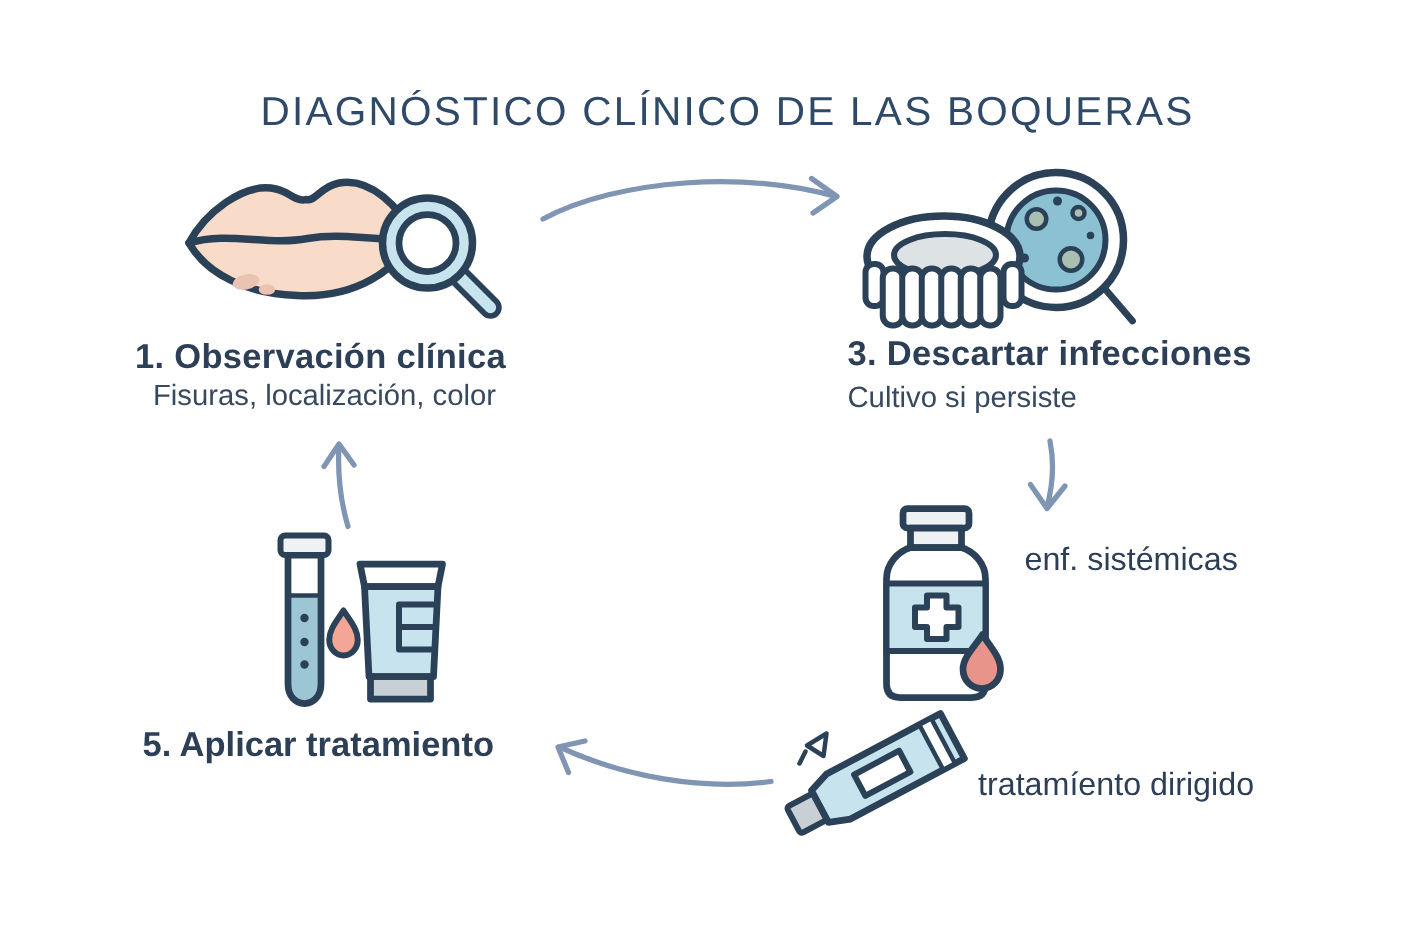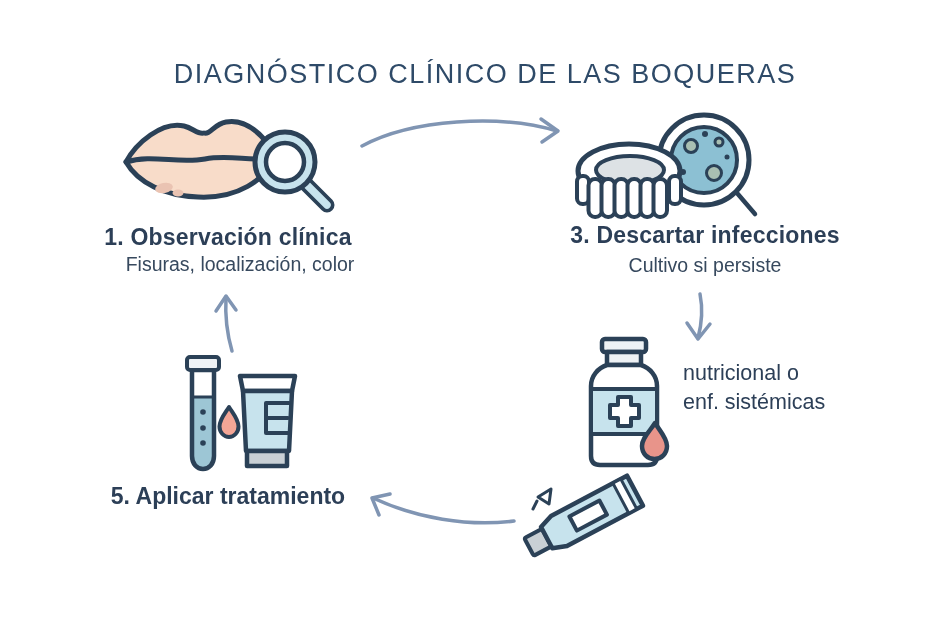--- a/index.html
+++ b/index.html
@@ -16,21 +16,21 @@
     font-family:"Liberation Sans", sans-serif;
   }
   .title{
     position:absolute; left:0; top:42px; width:936px; margin:17px;
     text-align:center; font-size:27px; font-weight:400; letter-spacing:1.5px;
     color:var(--title);
   }
   .lbl{position:absolute; color:var(--text);}
   .big{font-size:23px; font-weight:600; letter-spacing:.2px;}
   .sub{font-size:19.5px; font-weight:400; color:var(--subtext);}
-  .center{text-align:center;}
+  .center{}
   .multi{font-size:21.5px; font-weight:500; line-height:28px;}
   .multi3{line-height:29px;}
   .step5txt{font-size:23px; font-weight:700; line-height:27px;}
   svg.ic{position:absolute; overflow:visible;}
   svg.arrows{position:absolute; left:0; top:0; width:936px; height:624px;}
   .o{stroke:var(--outline); stroke-linecap:round; stroke-linejoin:round;}
   .fnone{fill:none} .fw{fill:#fff} .foff{fill:var(--off-white)}
   .fblue{fill:var(--light-blue)} .fpetri{fill:var(--petri-blue)}
   .fspot{fill:var(--spot-green)} .fgum{fill:var(--gum-gray)}
   .fliquid{fill:var(--liquid-blue)} .fdrop{fill:var(--drop-red)}
@@ -102,37 +102,37 @@
   <div class="step">
     <svg class="ic" style="left:588px;top:336px;width:84px;height:134px" viewBox="588 336 84 134">
       <rect class="o foff" stroke-width="4.5" x="602" y="339" width="44" height="13" rx="3"></rect>
       <rect class="o foff" stroke-width="4.5" x="607" y="352" width="34" height="13"></rect>
       <path class="o fw" stroke-width="4.5" d="M607,365 H641 C650,368 657,376 657,386 V456 Q657,465 648,465 H600 Q591,465 591,456 V386 C591,376 598,368 607,365 Z"></path>
       <rect class="o fblue" stroke-width="4" x="591" y="389" width="66" height="45"></rect>
       <path class="o fw" stroke-width="4" d="M618,397 h13 v8 h8 v13 h-8 v8 h-13 v-8 h-8 v-13 h8 Z"></path>
       <path class="o fdrop" stroke-width="4.5" d="M655,423 C660,431 667,438 667,446 C667,453.5 661.5,459 654.5,459 C647.5,459 642,453.5 642,446 C642,438 650,431 655,423 Z"></path>
     </svg>
     <div class="lbl multi multi3" style="left:683px;top:359px;width:180px">
-      <div>nutricional o</div>
       <div>enf. sistémicas</div>
     </div>
   </div>
 
   <div class="step">
     <svg class="ic" style="left:518px;top:478px;width:132px;height:92px" viewBox="518 478 132 92">
       <path class="o fw" stroke-width="3" d="M551,489 L538,497 L549,504 Z"></path>
       <line class="o" stroke-width="3" x1="537" y1="501" x2="533" y2="509"></line>
       <g transform="translate(529,547) rotate(-28)">
         <rect class="o fgray" stroke-width="4" x="0" y="-10" width="20" height="20" rx="2"></rect>
         <path class="o fblue" stroke-width="4.5" d="M20,-12 L34,-17 L120,-17 L120,17 L34,17 L20,12 Z"></path>
         <rect class="o fw" stroke-width="3" x="104" y="-17" width="9" height="34"></rect>
         <rect class="o fw" stroke-width="4" x="50" y="-8" width="34" height="16"></rect>
       </g>
     </svg>
     <div class="lbl multi" style="left:652px;top:509px;width:230px">
+      <div>tratamíento dirigido</div>
     </div>
   </div>
 
   <div class="step">
     <svg class="ic" style="left:180px;top:350px;width:122px;height:124px" viewBox="180 350 122 124">
       <path class="fliquid" d="M192,397 H214 V456 C214,464 209,469 203,469 C197,469 192,464 192,456 Z"></path>
       <line class="o" stroke-width="3" x1="192" y1="397" x2="214" y2="397"></line>
       <path class="o fnone" stroke-width="4.5" d="M192,370 H214 V456 C214,464 209,469 203,469 C197,469 192,464 192,456 Z"></path>
       <rect class="o foff" stroke-width="4" x="187" y="357" width="32" height="13" rx="3"></rect>
       <circle class="fnavy" cx="203" cy="412" r="2.8"></circle>

